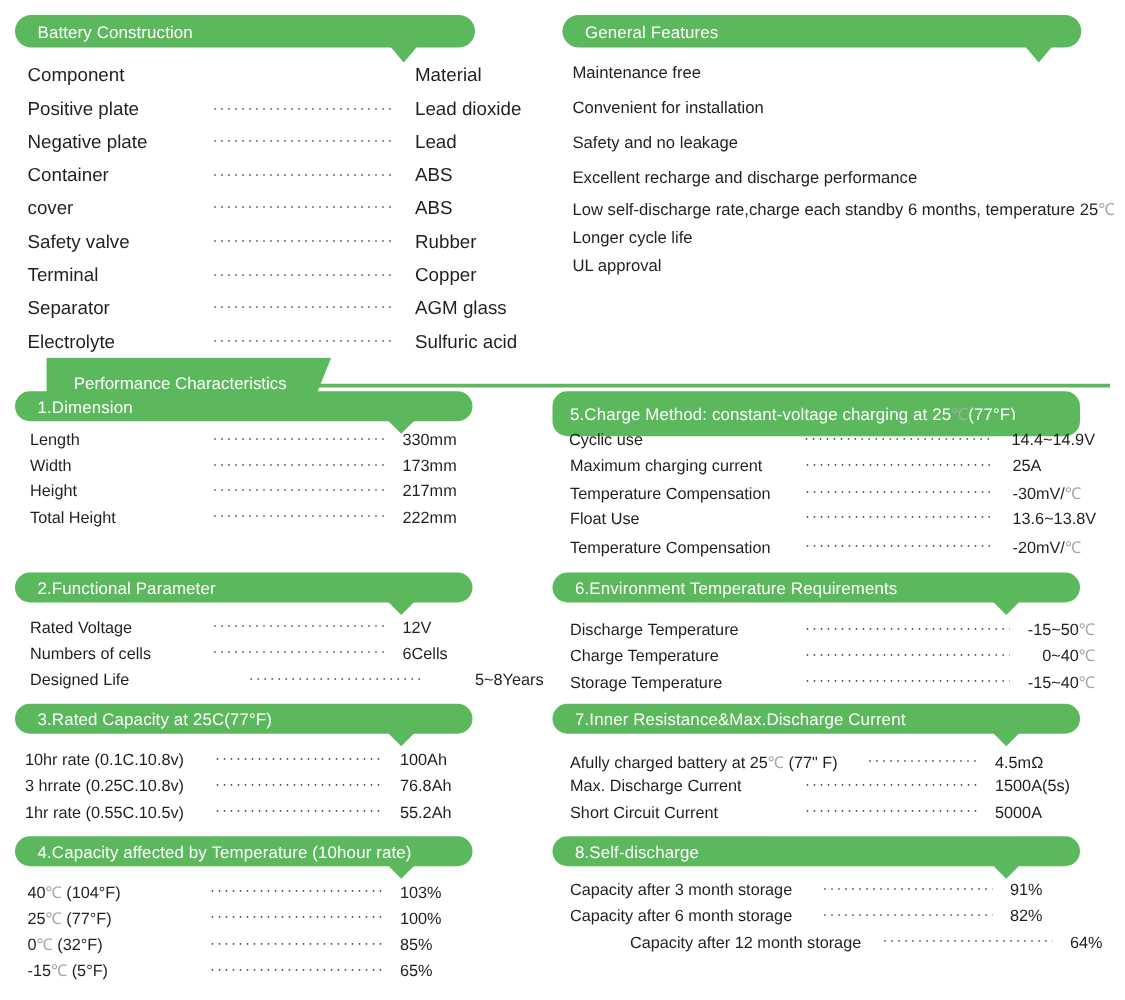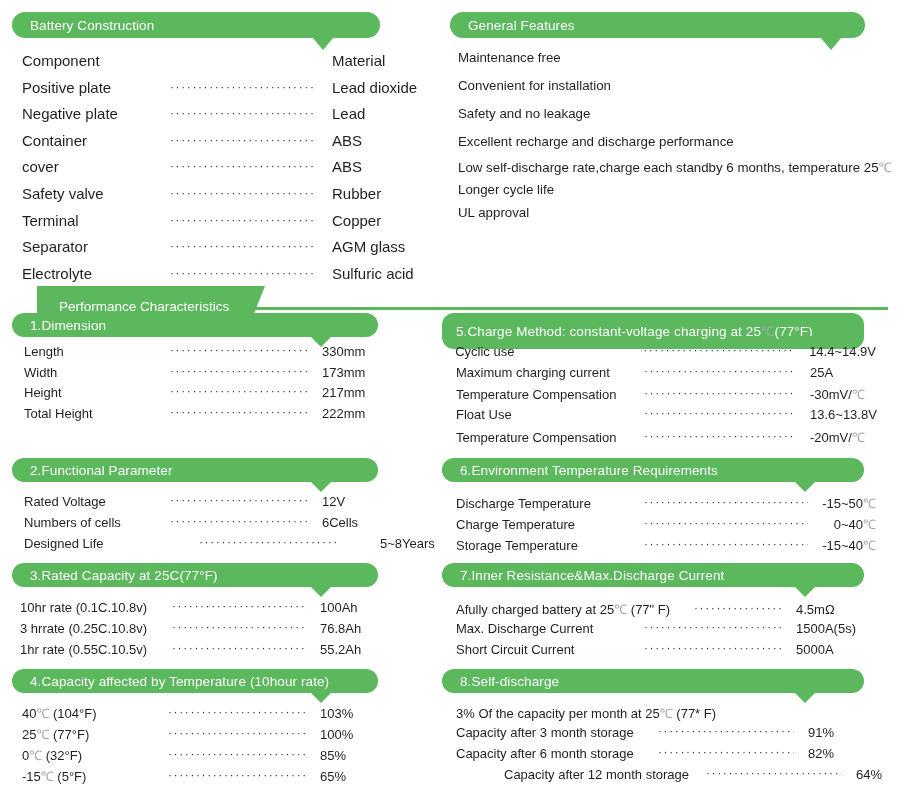--- a/index.html
+++ b/index.html
@@ -360,23 +360,20 @@
       <span class="val" style="margin-left:8px;">65%</span>
     </div>
   </div>
 
   <div class="banner" style="position:absolute; left:442px; top:669px; width:422px; height:24px; border-radius:12px;">
     <span class="btitle">8.Self-discharge</span>
     <span class="tail" style="left:352px; top:23px; border-top-width:11px;"></span>
   </div>
   <div class="rows tbl" style="left:456px; top:704px; width:420px;">
     <div class="row" style="height:21px;">
-      <span class="plain">3% Of the capacity per month at 25<span class="cel">℃</span> (77* F)</span>
-    </div>
-    <div class="row" style="height:21px;">
       <span class="lbl" style="width:196px;">Capacity after 3 month storage</span>
       <span class="dots" style="flex:0 0 136px;"></span>
       <span class="val" style="margin-left:8px;">91%</span>
     </div>
     <div class="row" style="height:21px;">
       <span class="lbl" style="width:196px;">Capacity after 6 month storage</span>
       <span class="dots" style="flex:0 0 136px;"></span>
       <span class="val" style="margin-left:8px;">82%</span>
     </div>
     <div class="row" style="height:21px;margin-left:48px;">

